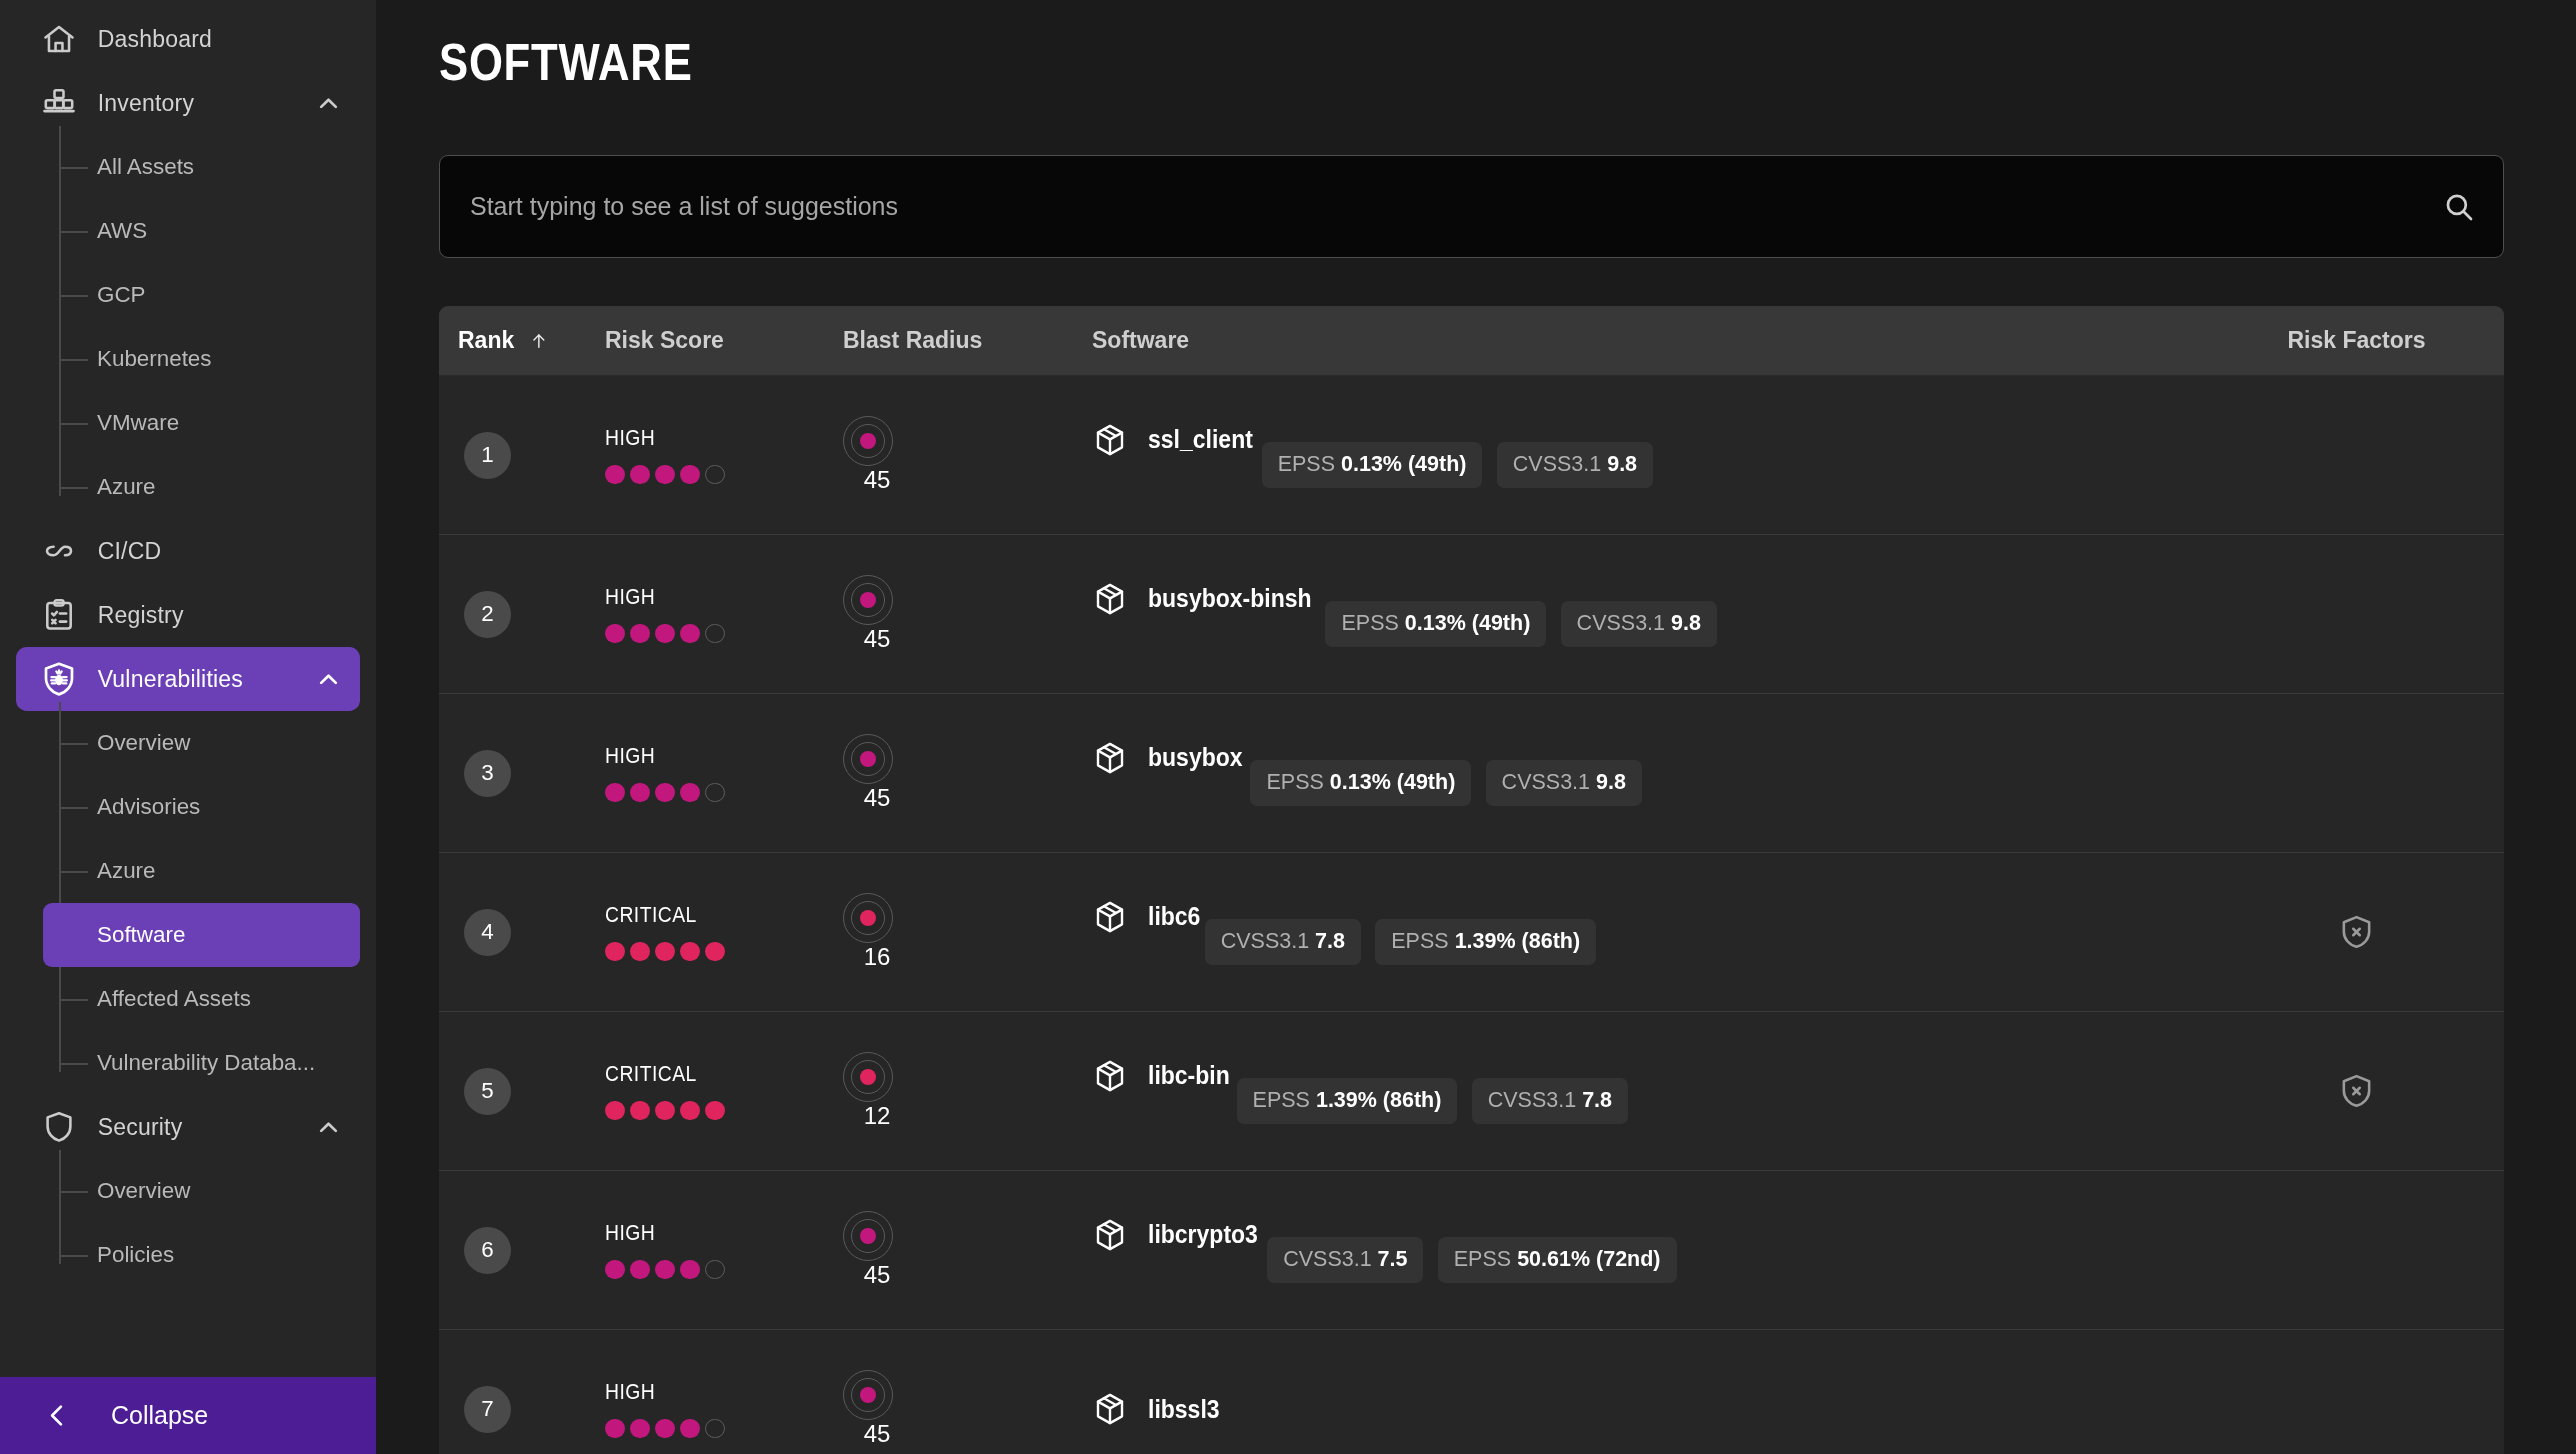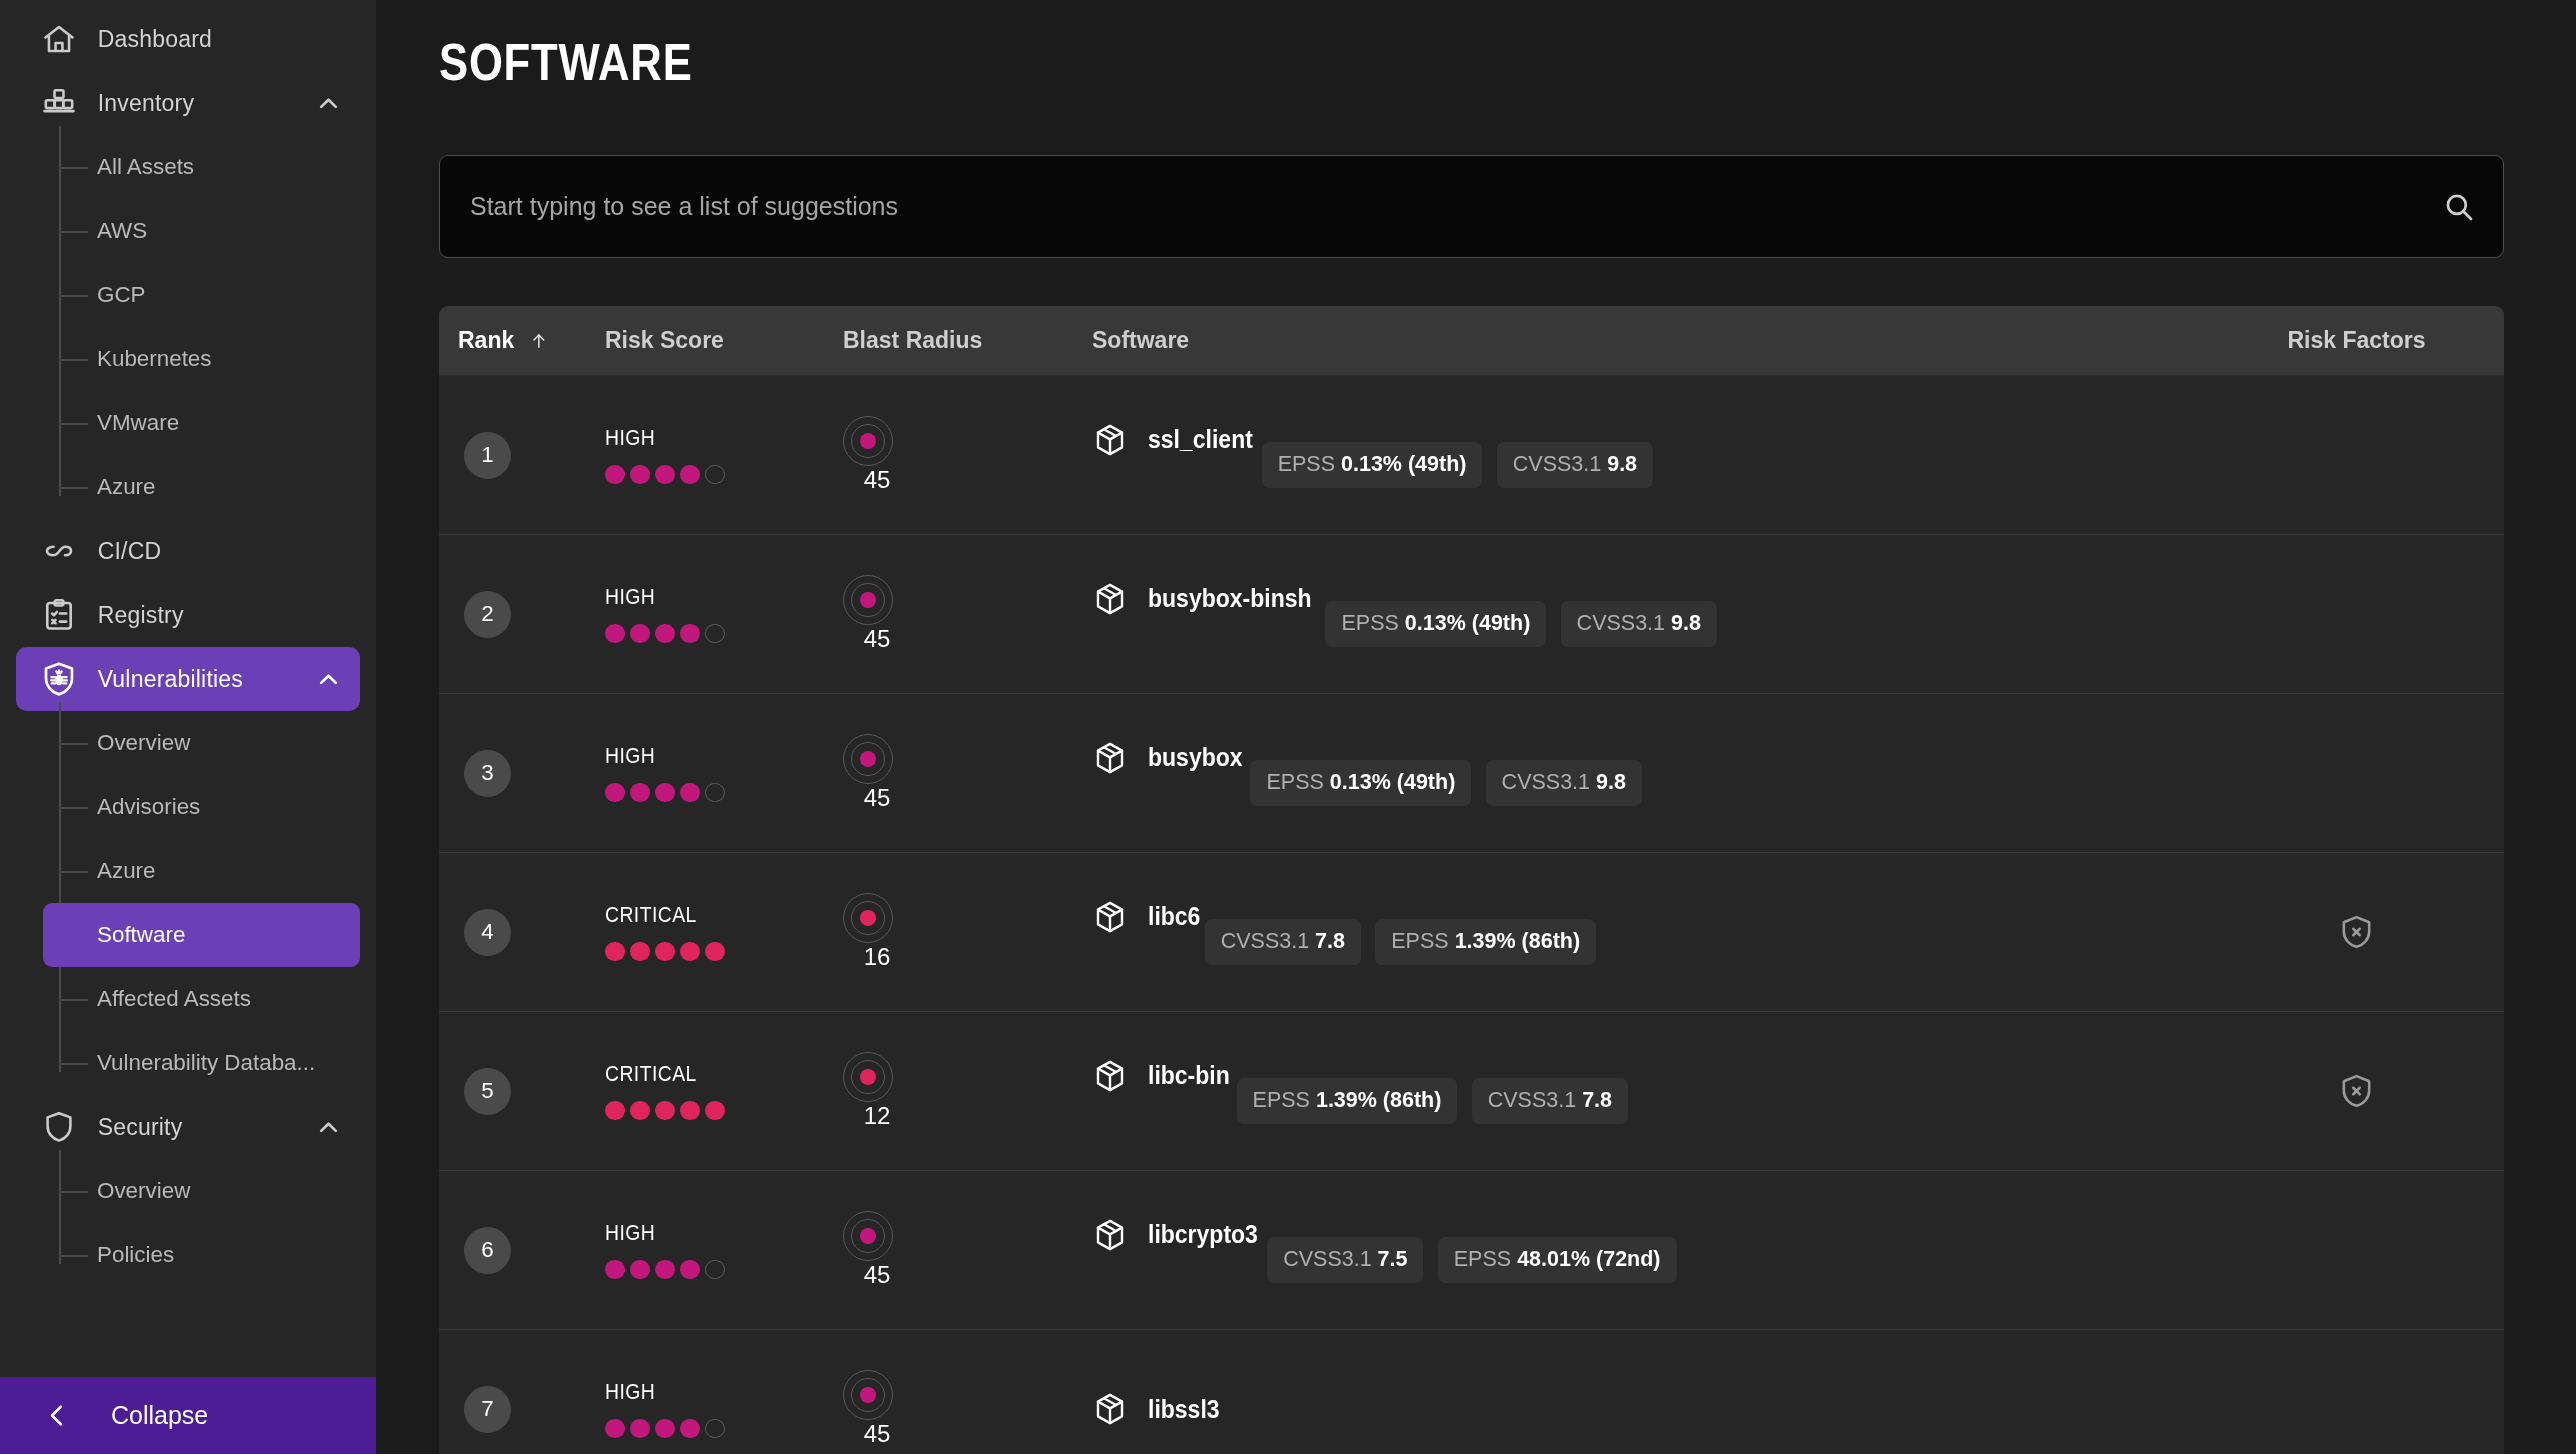--- a/index.html
+++ b/index.html
@@ -657,21 +657,21 @@
                   <path d="M12 2.6 L20 7.1 V16.9 L12 21.4 L4 16.9 V7.1 Z"></path>
                   <path d="M4 7.1 L12 11.6 L20 7.1"></path>
                   <path d="M12 11.6 V21.4"></path>
                   <path d="M8 4.85 L16 9.35"></path>
                 </svg>
               </span>
         <span class="sw-name">libcrypto3</span>
       </span>
       <span class="chips">
               <span class="chip"><span>CVSS3.1</span> <b>7.5</b></span>
-              <span class="chip"><span>EPSS</span> <b>48.01% (72nd)</b></span>
+              <span class="chip"><span>EPSS</span> <b>50.61% (72nd)</b></span>
             </span>
     </div>
     <div class="td td-factors">
       
     </div>
         </div>
         <div class="trow">
     <div class="td td-rank">
       <span class="rank-badge">7</span>
     </div>

